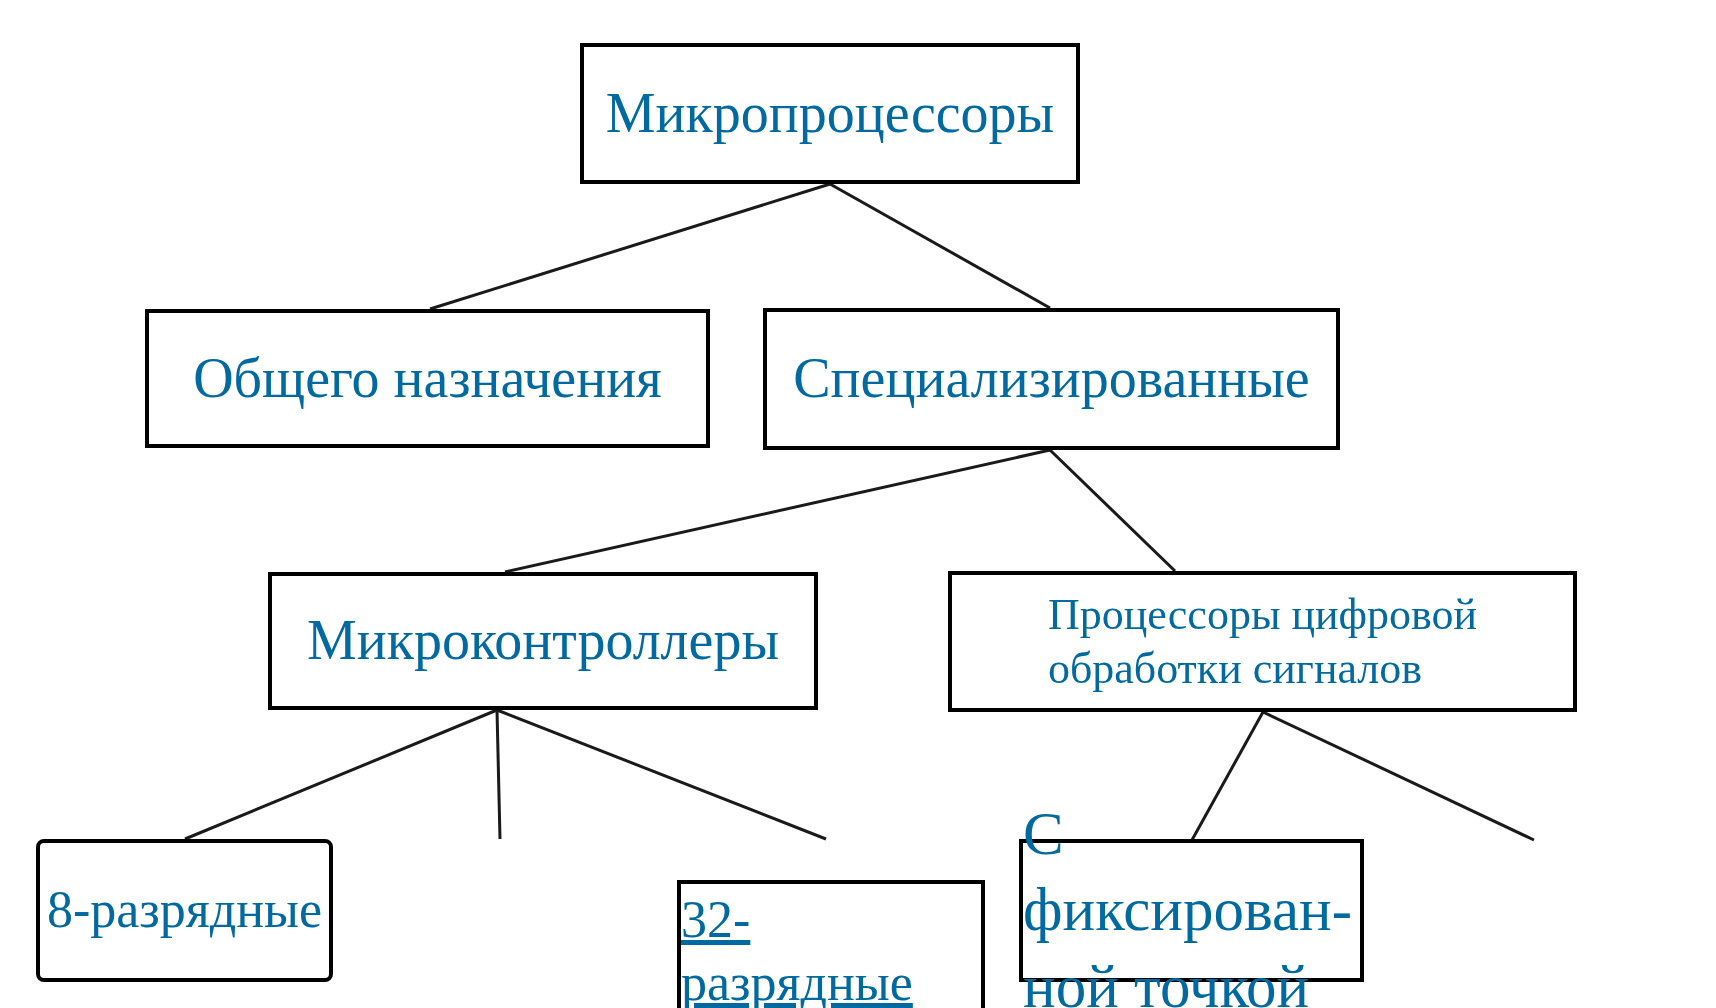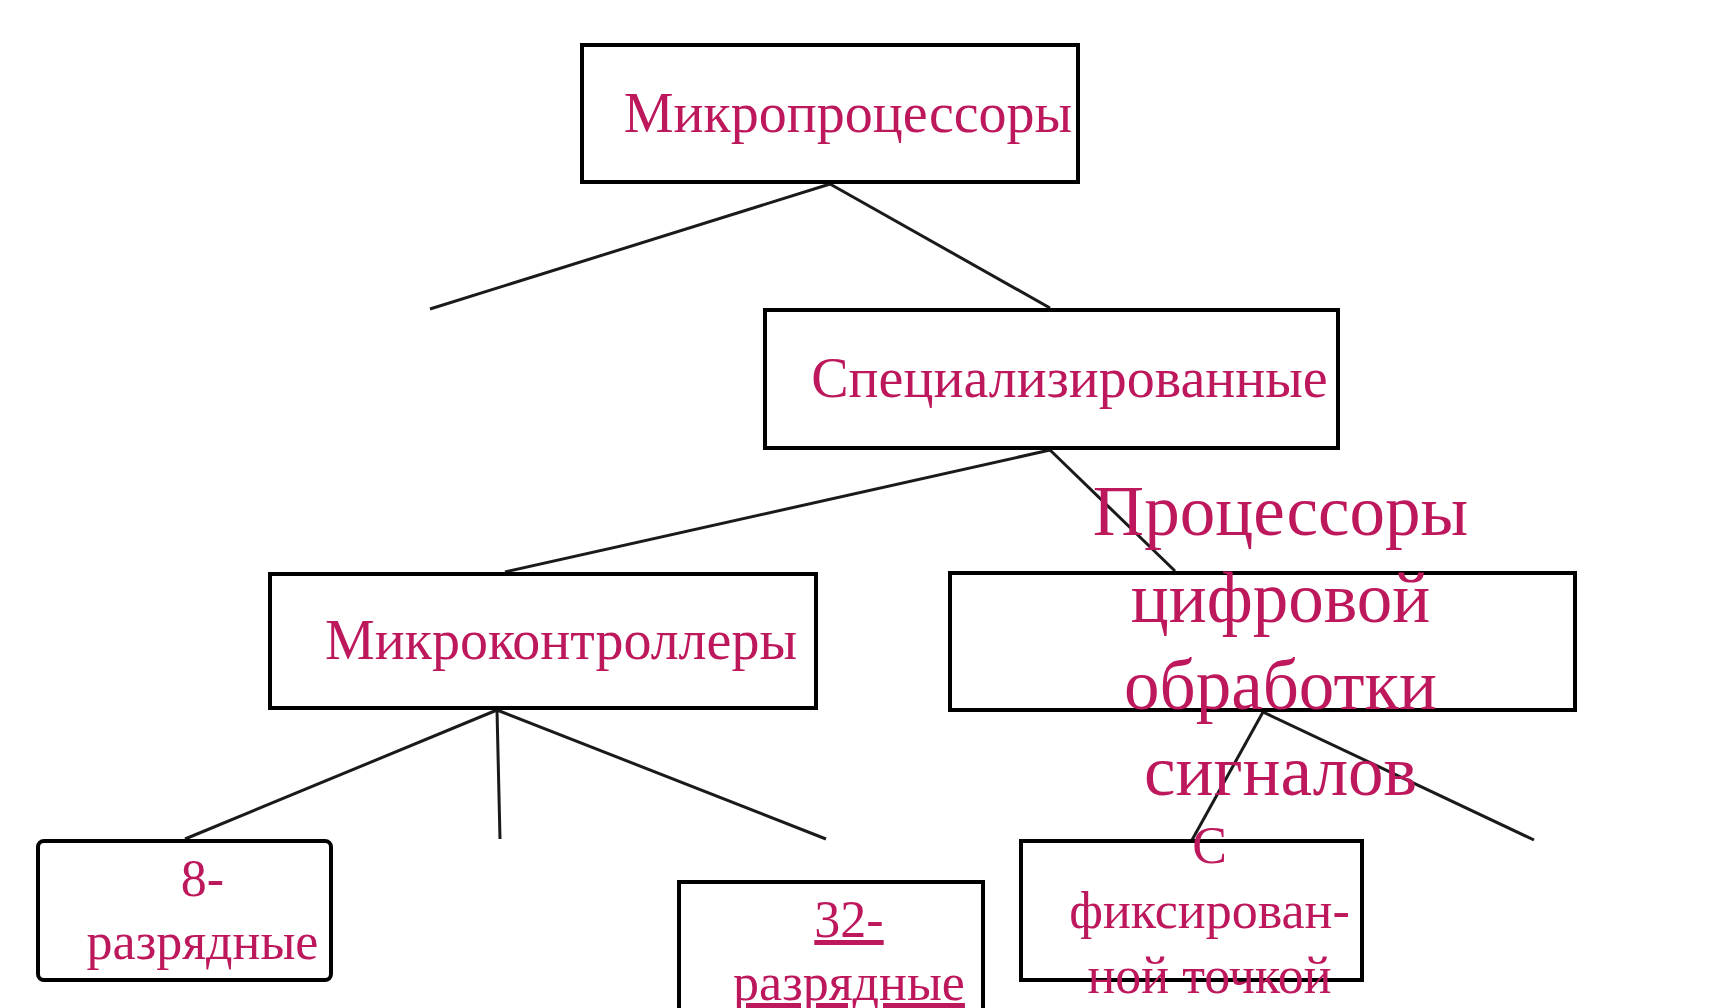--- a/index.html
+++ b/index.html
@@ -19,39 +19,38 @@
     left: 0;
     top: 0;
     width: 1716px;
     height: 1008px;
   }
   .node {
     position: absolute;
     box-sizing: border-box;
     border: 4px solid #000000;
     background: #ffffff;
-    color: #be185d;
+    color: #0369a1;
     display: flex;
     align-items: center;
     justify-content: center;
-    text-align: center;
+    text-align: left;
     font-family: "Liberation Serif", "DejaVu Serif", serif;
     white-space: pre-line;
     line-height: 1.2;
-    padding-left: 36px;
   }
   .n-root        { left: 580px;  top: 43px;  width: 500px; height: 141px; font-size: 56px; }
   .n-general     { left: 145px;  top: 309px; width: 565px; height: 139px; font-size: 56px; }
   .n-specialized { left: 763px;  top: 308px; width: 577px; height: 142px; font-size: 56px; }
   .n-mcu         { left: 268px;  top: 572px; width: 550px; height: 138px; font-size: 56px; }
-  .n-dsp         { left: 948px;  top: 571px; width: 629px; height: 141px; font-size: 71px; line-height: 1.22; }
+  .n-dsp         { left: 948px;  top: 571px; width: 629px; height: 141px; font-size: 44px; line-height: 1.22; }
   .n-bit8        { left: 36px;   top: 839px; width: 297px; height: 143px; font-size: 52px; border-radius: 8px; }
   .n-bit16       { left: 347px;  top: 839px; width: 312px; height: 143px; font-size: 52px; }
   .n-bit32       { left: 677px;  top: 880px; width: 308px; height: 143px; font-size: 52px; text-decoration: underline; }
-  .n-fixed       { left: 1019px; top: 839px; width: 345px; height: 143px; font-size: 52px; line-height: 1.25; }
+  .n-fixed       { left: 1019px; top: 839px; width: 345px; height: 143px; font-size: 61px; line-height: 1.25; }
   .n-float       { left: 1378px; top: 839px; width: 312px; height: 143px; font-size: 52px; line-height: 1.25; }
 </style>
 </head>
 <body>
 
 <div class="canvas">
 
   <svg class="edges" viewBox="0 0 1716 1008" xmlns="http://www.w3.org/2000/svg">
     <line x1="830" y1="184" x2="430" y2="309" stroke="#1a1a1a" stroke-width="3"></line>
     <line x1="830" y1="184" x2="1050" y2="308" stroke="#1a1a1a" stroke-width="3"></line>
@@ -61,20 +60,23 @@
     <line x1="497" y1="710" x2="500" y2="839" stroke="#1a1a1a" stroke-width="3"></line>
     <line x1="497" y1="710" x2="826" y2="839" stroke="#1a1a1a" stroke-width="3"></line>
     <line x1="1263" y1="712" x2="1192" y2="840" stroke="#1a1a1a" stroke-width="3"></line>
     <line x1="1263" y1="712" x2="1534" y2="840" stroke="#1a1a1a" stroke-width="3"></line>
   </svg>
 
   <div class="node n-root">
     <span>Микропроцессоры</span>
   </div>
 
+  <div class="node n-general">
+    <span>Общего назначения</span>
+  </div>
 
   <div class="node n-mcu">
     <span>Микроконтроллеры</span>
   </div>
 
   <div class="node n-specialized">
     <span>Специализированные</span>
   </div>
 
   <div class="node n-dsp">

